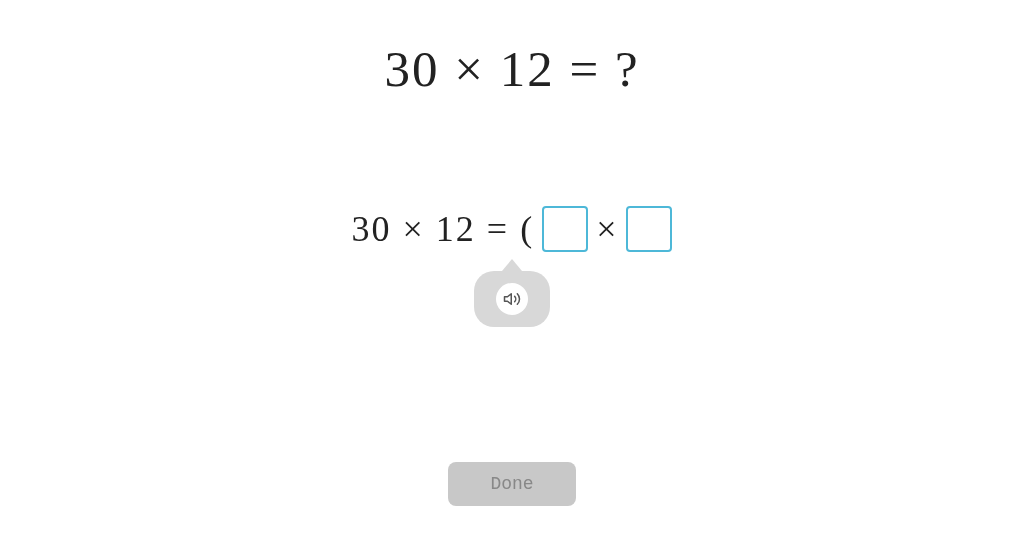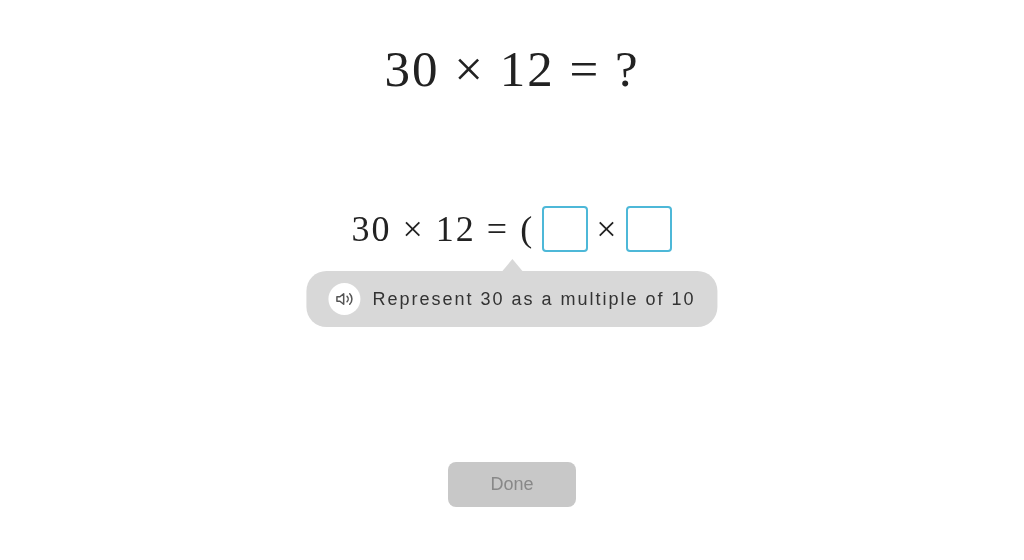--- a/index.html
+++ b/index.html
@@ -95,21 +95,21 @@
     }
 
     .done-btn {
       margin-top: 210px;
       padding: 12px 42px;
       background: #c8c8c8;
       color: #888888;
       border: none;
       border-radius: 8px;
       font-size: 18px;
-      font-family: Liberation Sans, sans-serif;
+      font-family: Liberation Mono, monospace;
       cursor: pointer;
       text-align: right;
     }
 
     .eq-text {
       padding: 0 4px;
     }
   </style>
 </head>
 <body>
@@ -123,17 +123,16 @@
   <input class="input-box" type="text" maxlength="2" style="">
 
   <div class="tooltip">
     <div class="speaker-icon">
       <svg class="speaker-svg" viewBox="0 0 24 24" fill="none" stroke="#555" stroke-width="2" stroke-linecap="round" stroke-linejoin="round">
         <polygon points="11 5 6 9 2 9 2 15 6 15 11 19 11 5"></polygon>
         <path d="M15.54 8.46a5 5 0 0 1 0 7.07"></path>
         <path d="M19.07 4.93a10 10 0 0 1 0 14.14"></path>
       </svg>
     </div>
-    <span>Represent 30 as a multiple of 10</span>
   </div>
 </div>
 
 <button class="done-btn">Done</button>
 
 </body></html>

